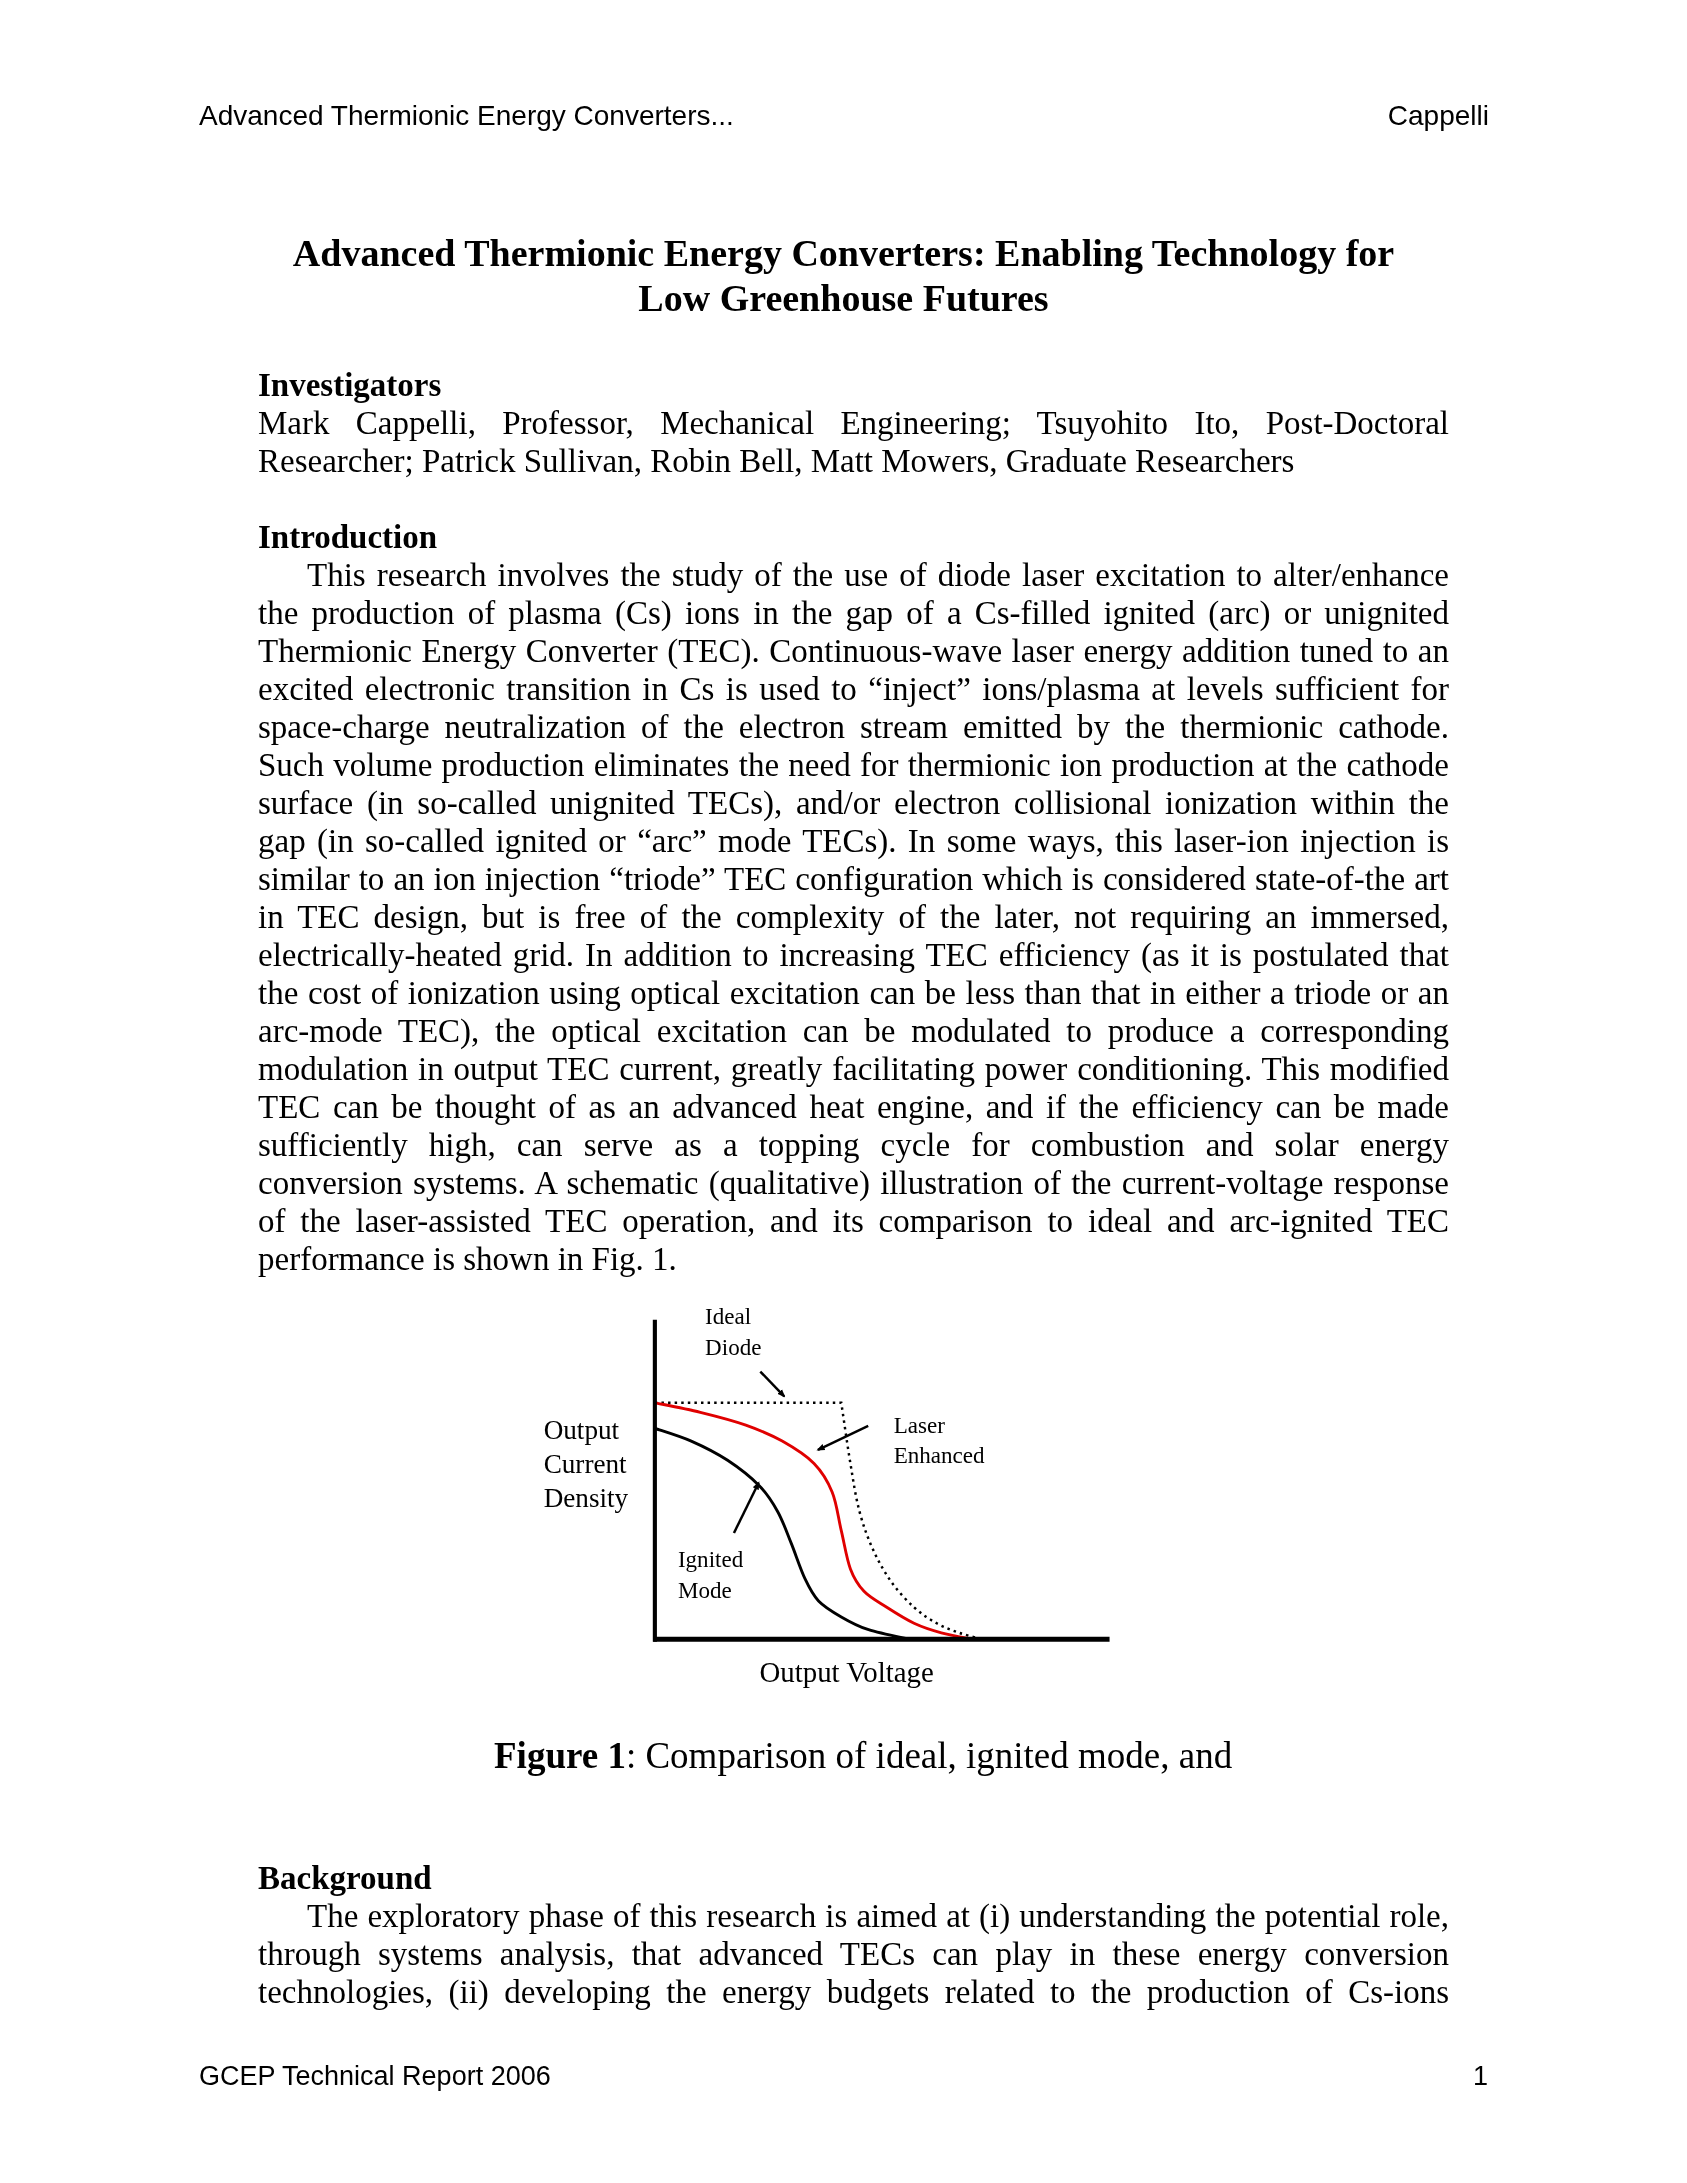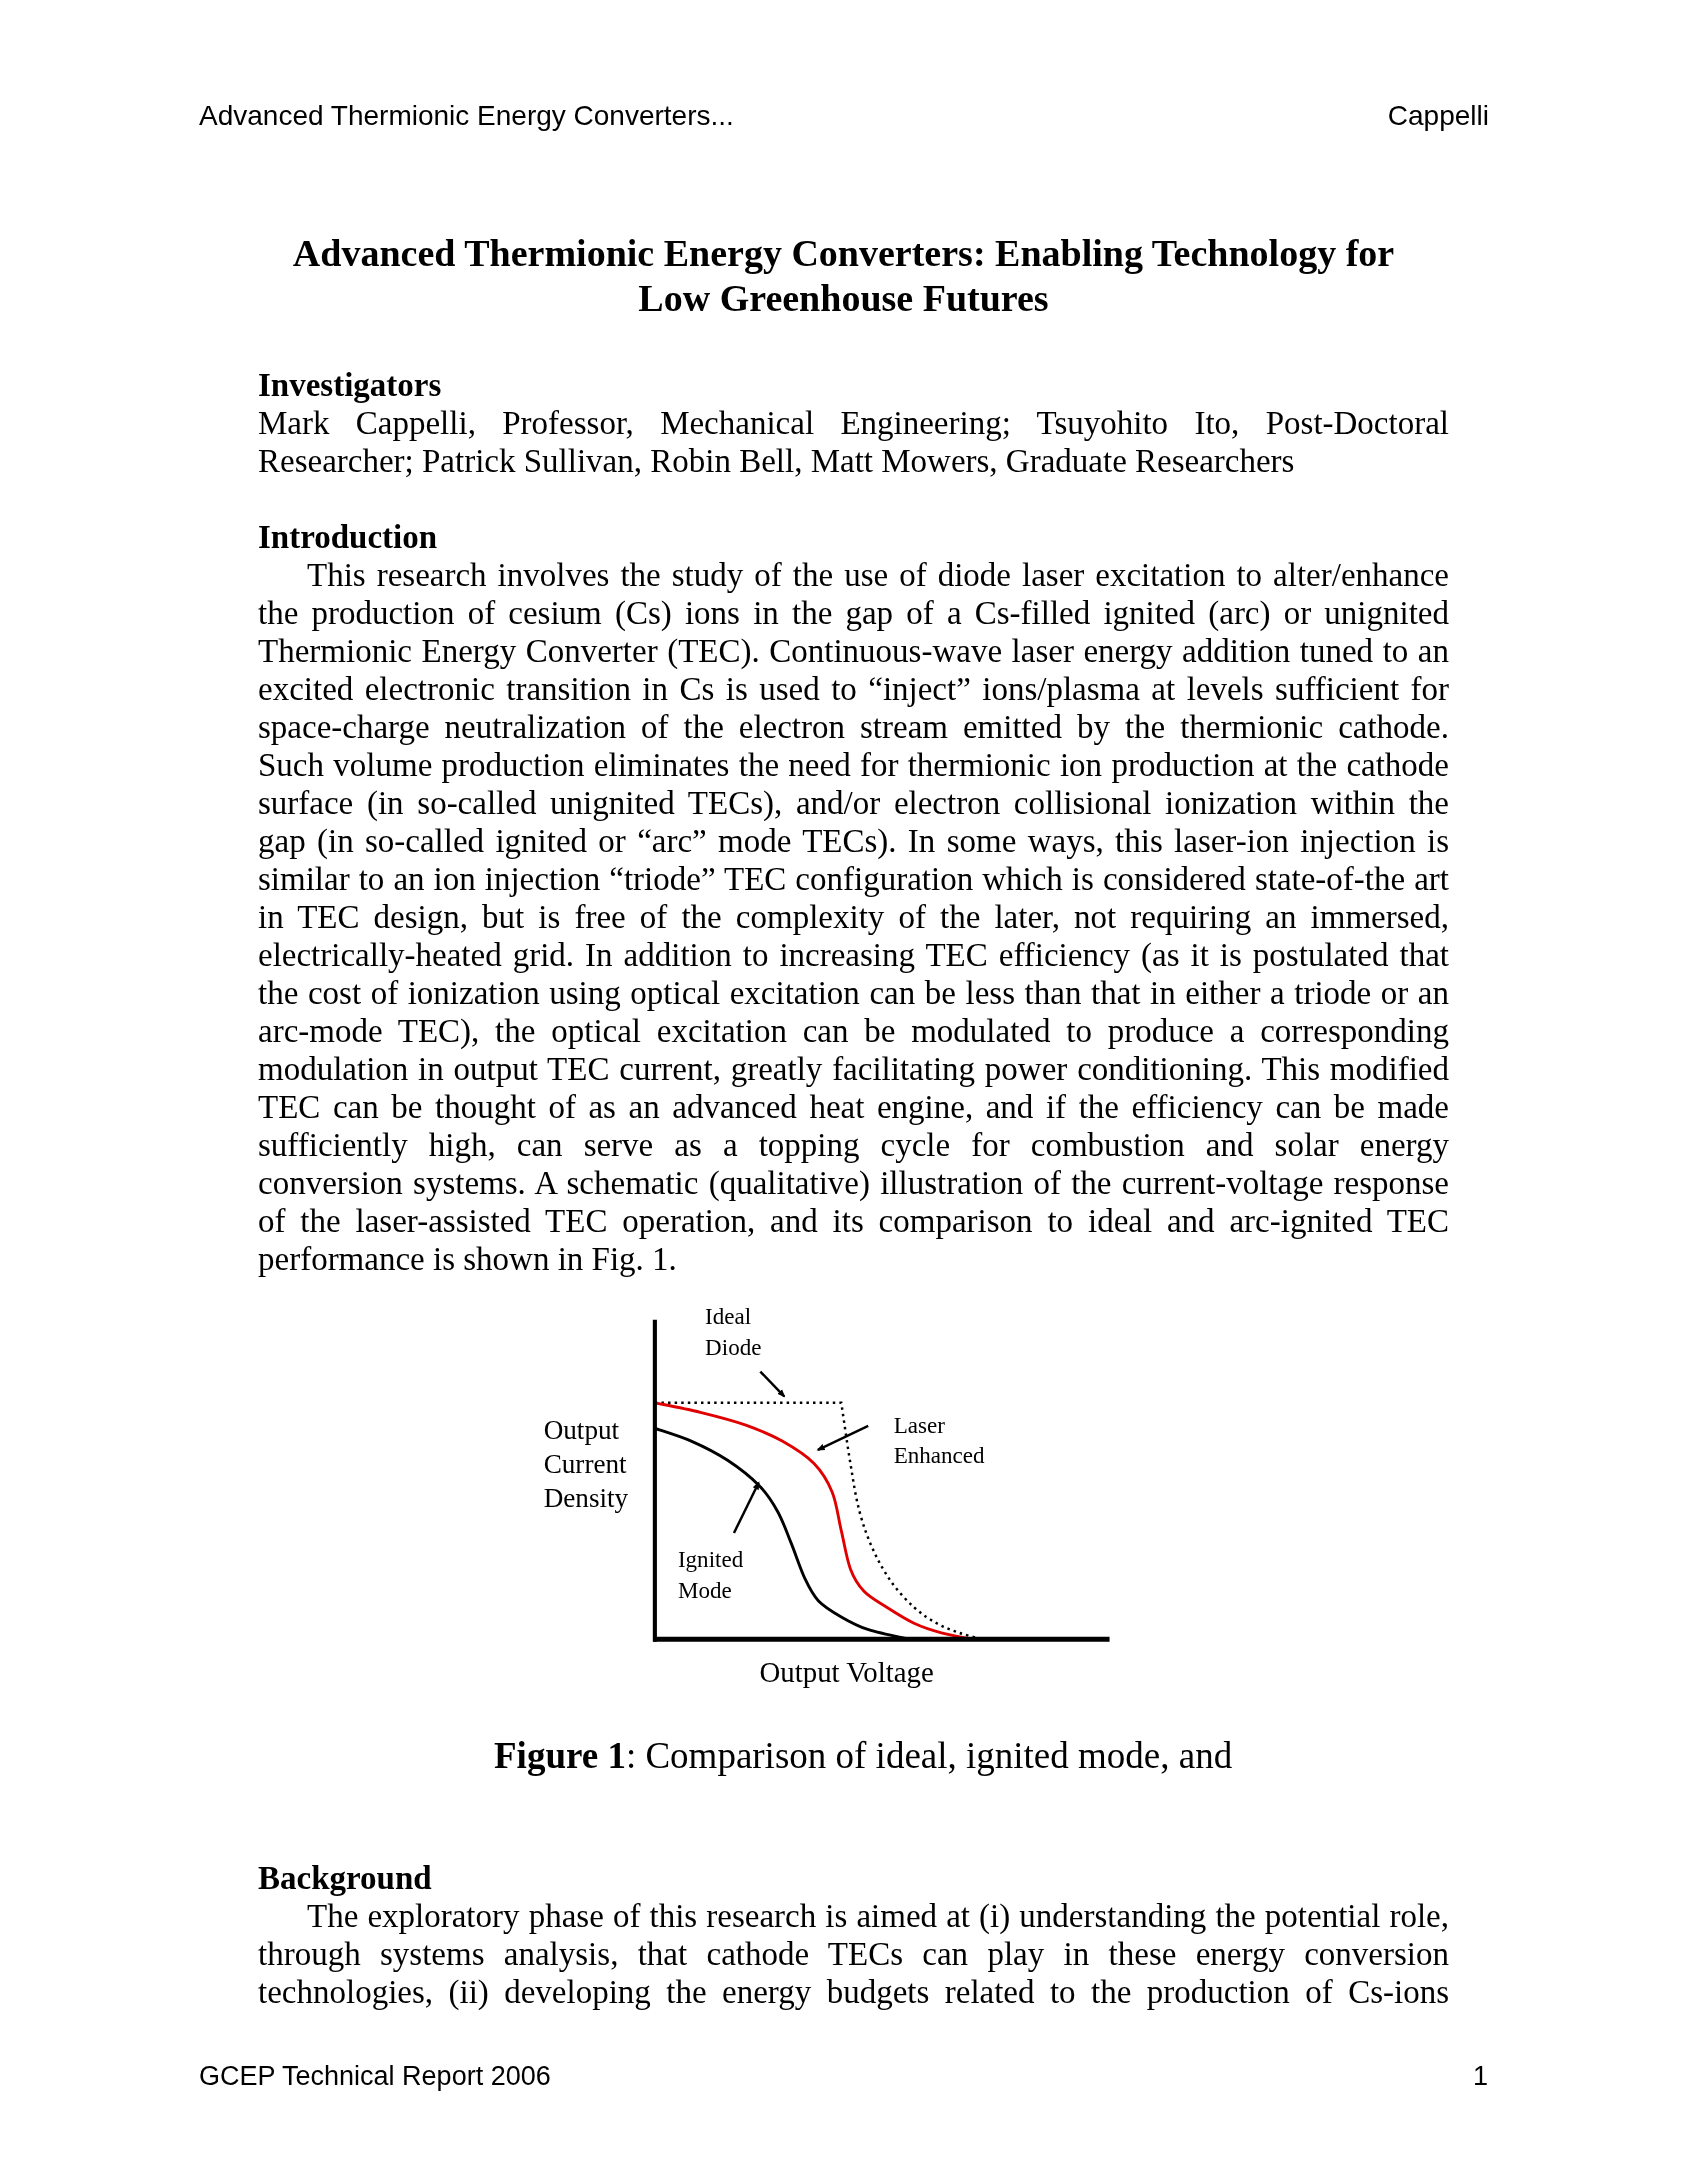--- a/index.html
+++ b/index.html
@@ -49,21 +49,21 @@
   <div class="lines">
       <div class="just">Mark Cappelli, Professor, Mechanical Engineering; Tsuyohito Ito, Post-Doctoral</div>
       <div class="just last">Researcher; Patrick Sullivan, Robin Bell, Matt Mowers, Graduate Researchers</div>
     </div>
 </div>
 
 <div id="introduction" class="block serif">
   <div class="heading">Introduction</div>
   <div class="lines">
       <div class="just indent">This research involves the study of the use of diode laser excitation to alter/enhance</div>
-      <div class="just">the production of cesium (Cs) ions in the gap of a Cs-filled ignited (arc) or unignited</div>
+      <div class="just">the production of plasma (Cs) ions in the gap of a Cs-filled ignited (arc) or unignited</div>
       <div class="just">Thermionic Energy Converter (TEC). Continuous-wave laser energy addition tuned to an</div>
       <div class="just">excited electronic transition in Cs is used to “inject” ions/plasma at levels sufficient for</div>
       <div class="just">space-charge neutralization of the electron stream emitted by the thermionic cathode.</div>
       <div class="just">Such volume production eliminates the need for thermionic ion production at the cathode</div>
       <div class="just">surface (in so-called unignited TECs), and/or electron collisional ionization within the</div>
       <div class="just">gap (in so-called ignited or “arc” mode TECs).  In some ways, this laser-ion injection is</div>
       <div class="just">similar to an ion injection “triode” TEC configuration which is considered state-of-the art</div>
       <div class="just">in TEC design, but is free of the complexity of the later, not requiring an immersed,</div>
       <div class="just">electrically-heated grid. In addition to increasing TEC efficiency (as it is postulated that</div>
       <div class="just">the cost of ionization using optical excitation can be less than that in either a triode or an</div>
@@ -109,20 +109,20 @@
 </svg>
 
 <div class="caption serif">
   <div><b>Figure 1</b><span>:  Comparison of ideal, ignited mode, and</span></div>
 </div>
 
 <div id="background" class="block serif">
   <div class="heading">Background</div>
   <div class="lines">
       <div class="just indent">The exploratory phase of this research is aimed at (i) understanding the potential role,</div>
-      <div class="just">through systems analysis, that cathode TECs can play in these energy conversion</div>
+      <div class="just">through systems analysis, that advanced TECs can play in these energy conversion</div>
       <div class="just">technologies, (ii) developing the energy budgets related to the production of Cs-ions</div>
     </div>
 </div>
 
 <div id="rf-left" class="abs sans running-foot">GCEP Technical Report 2006</div>
 <div id="rf-right" class="abs sans running-foot">1</div>
 
 
 </body></html>

